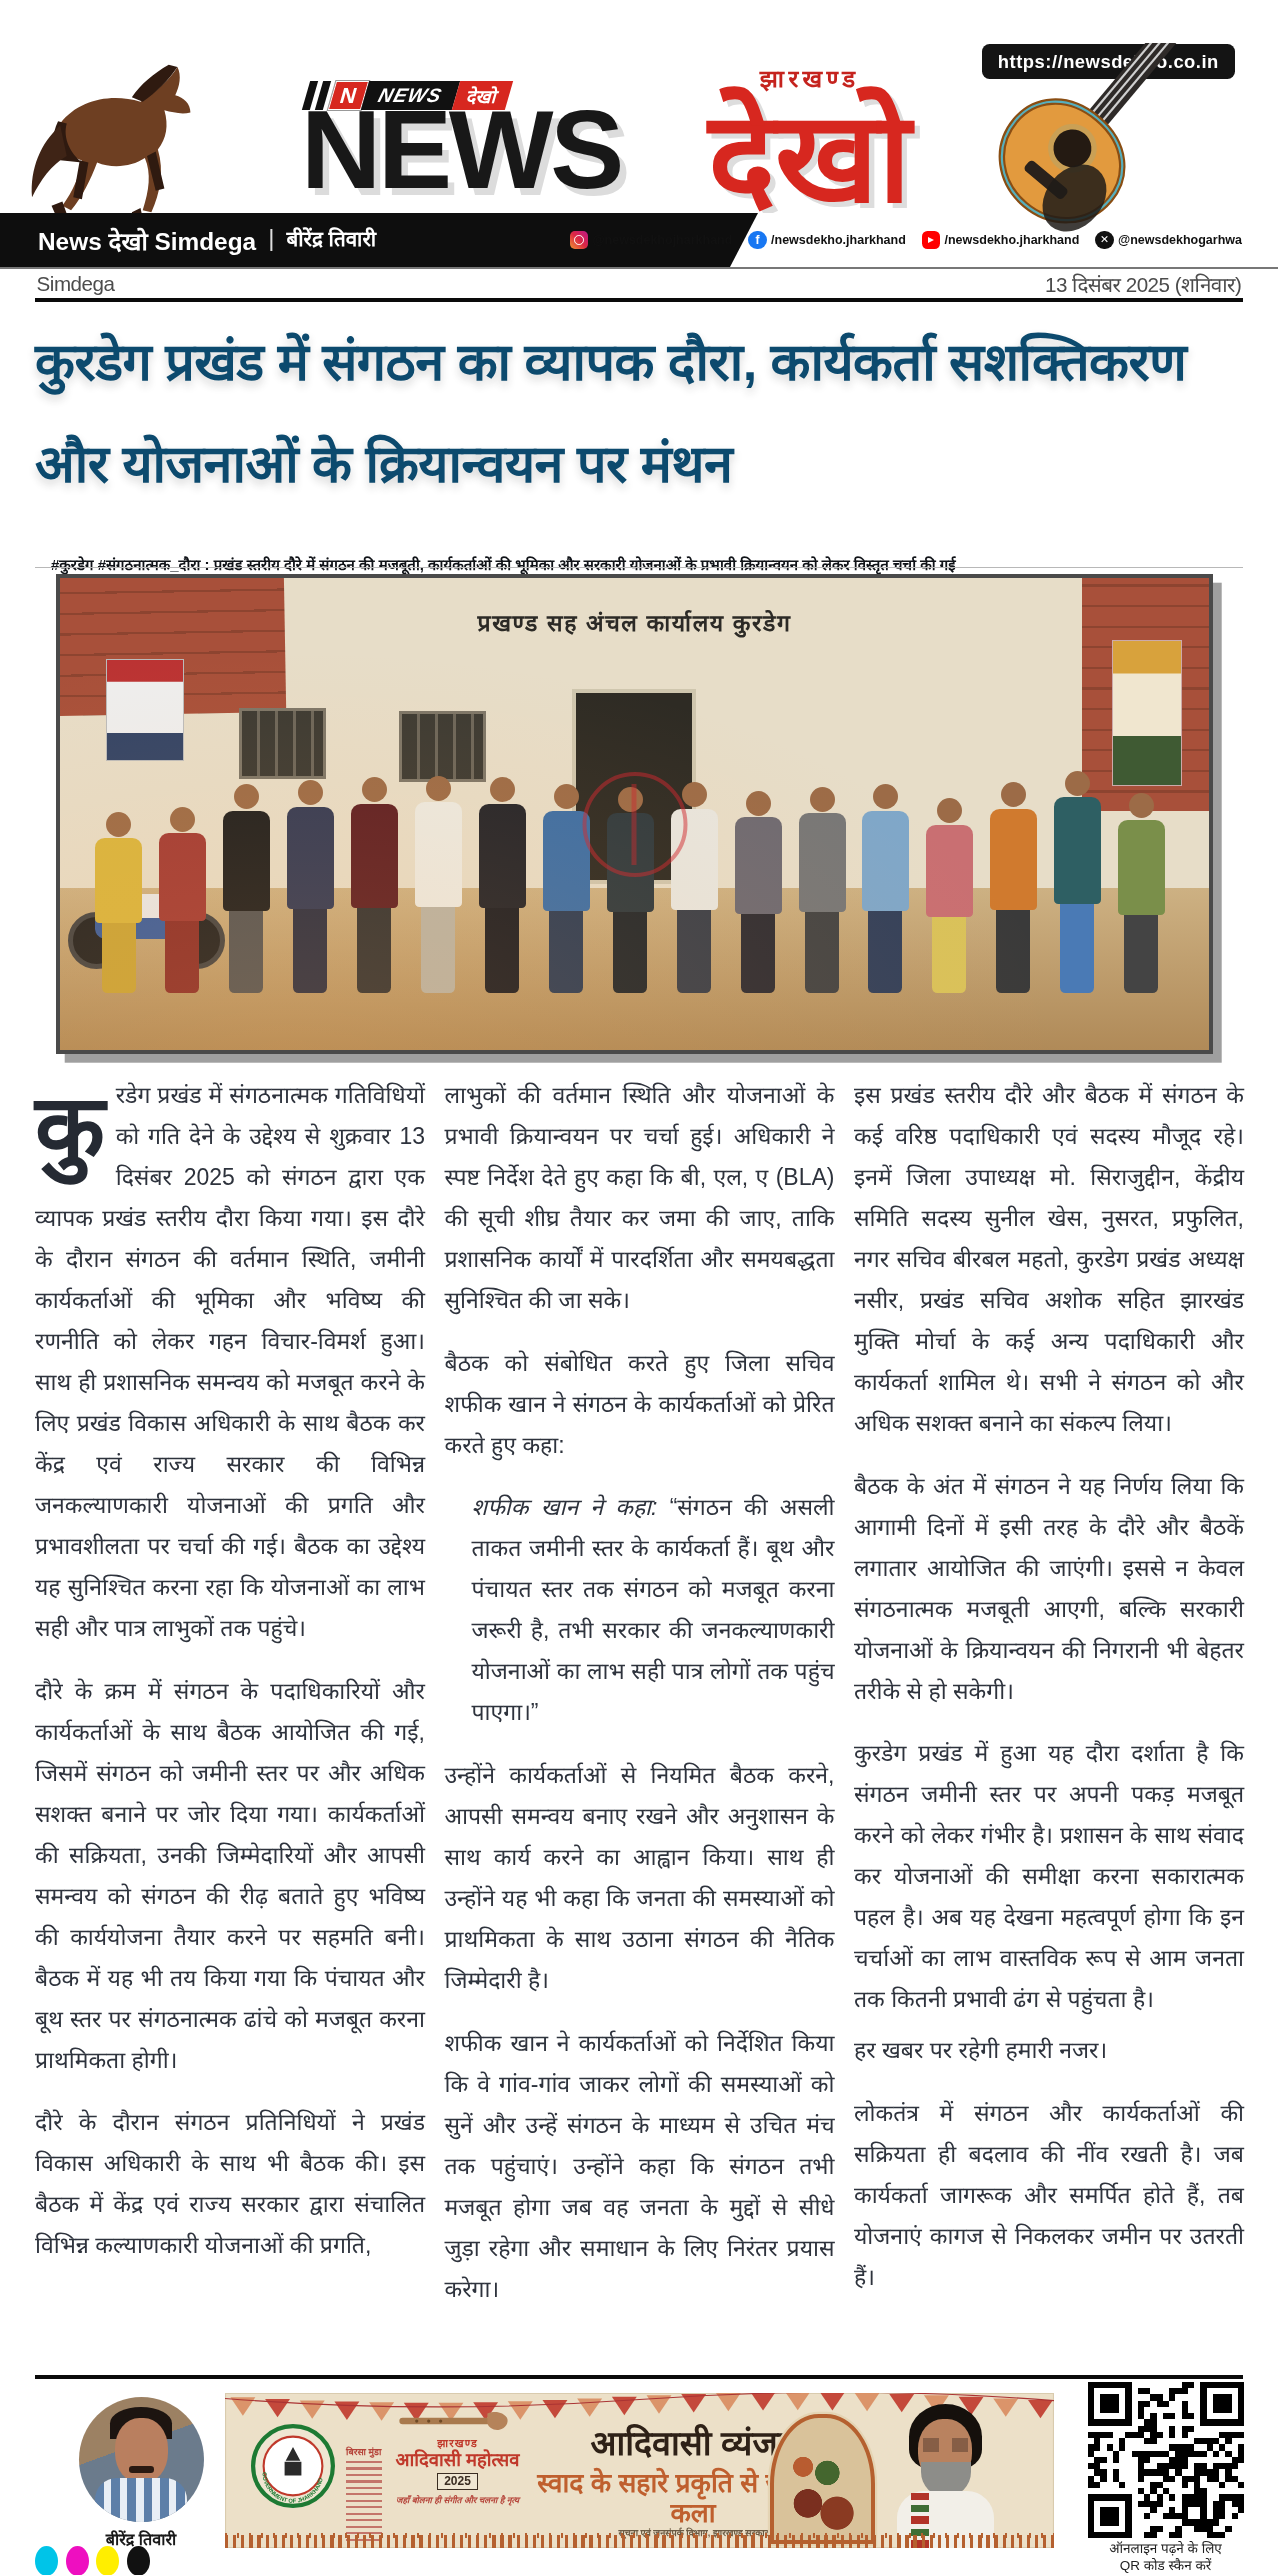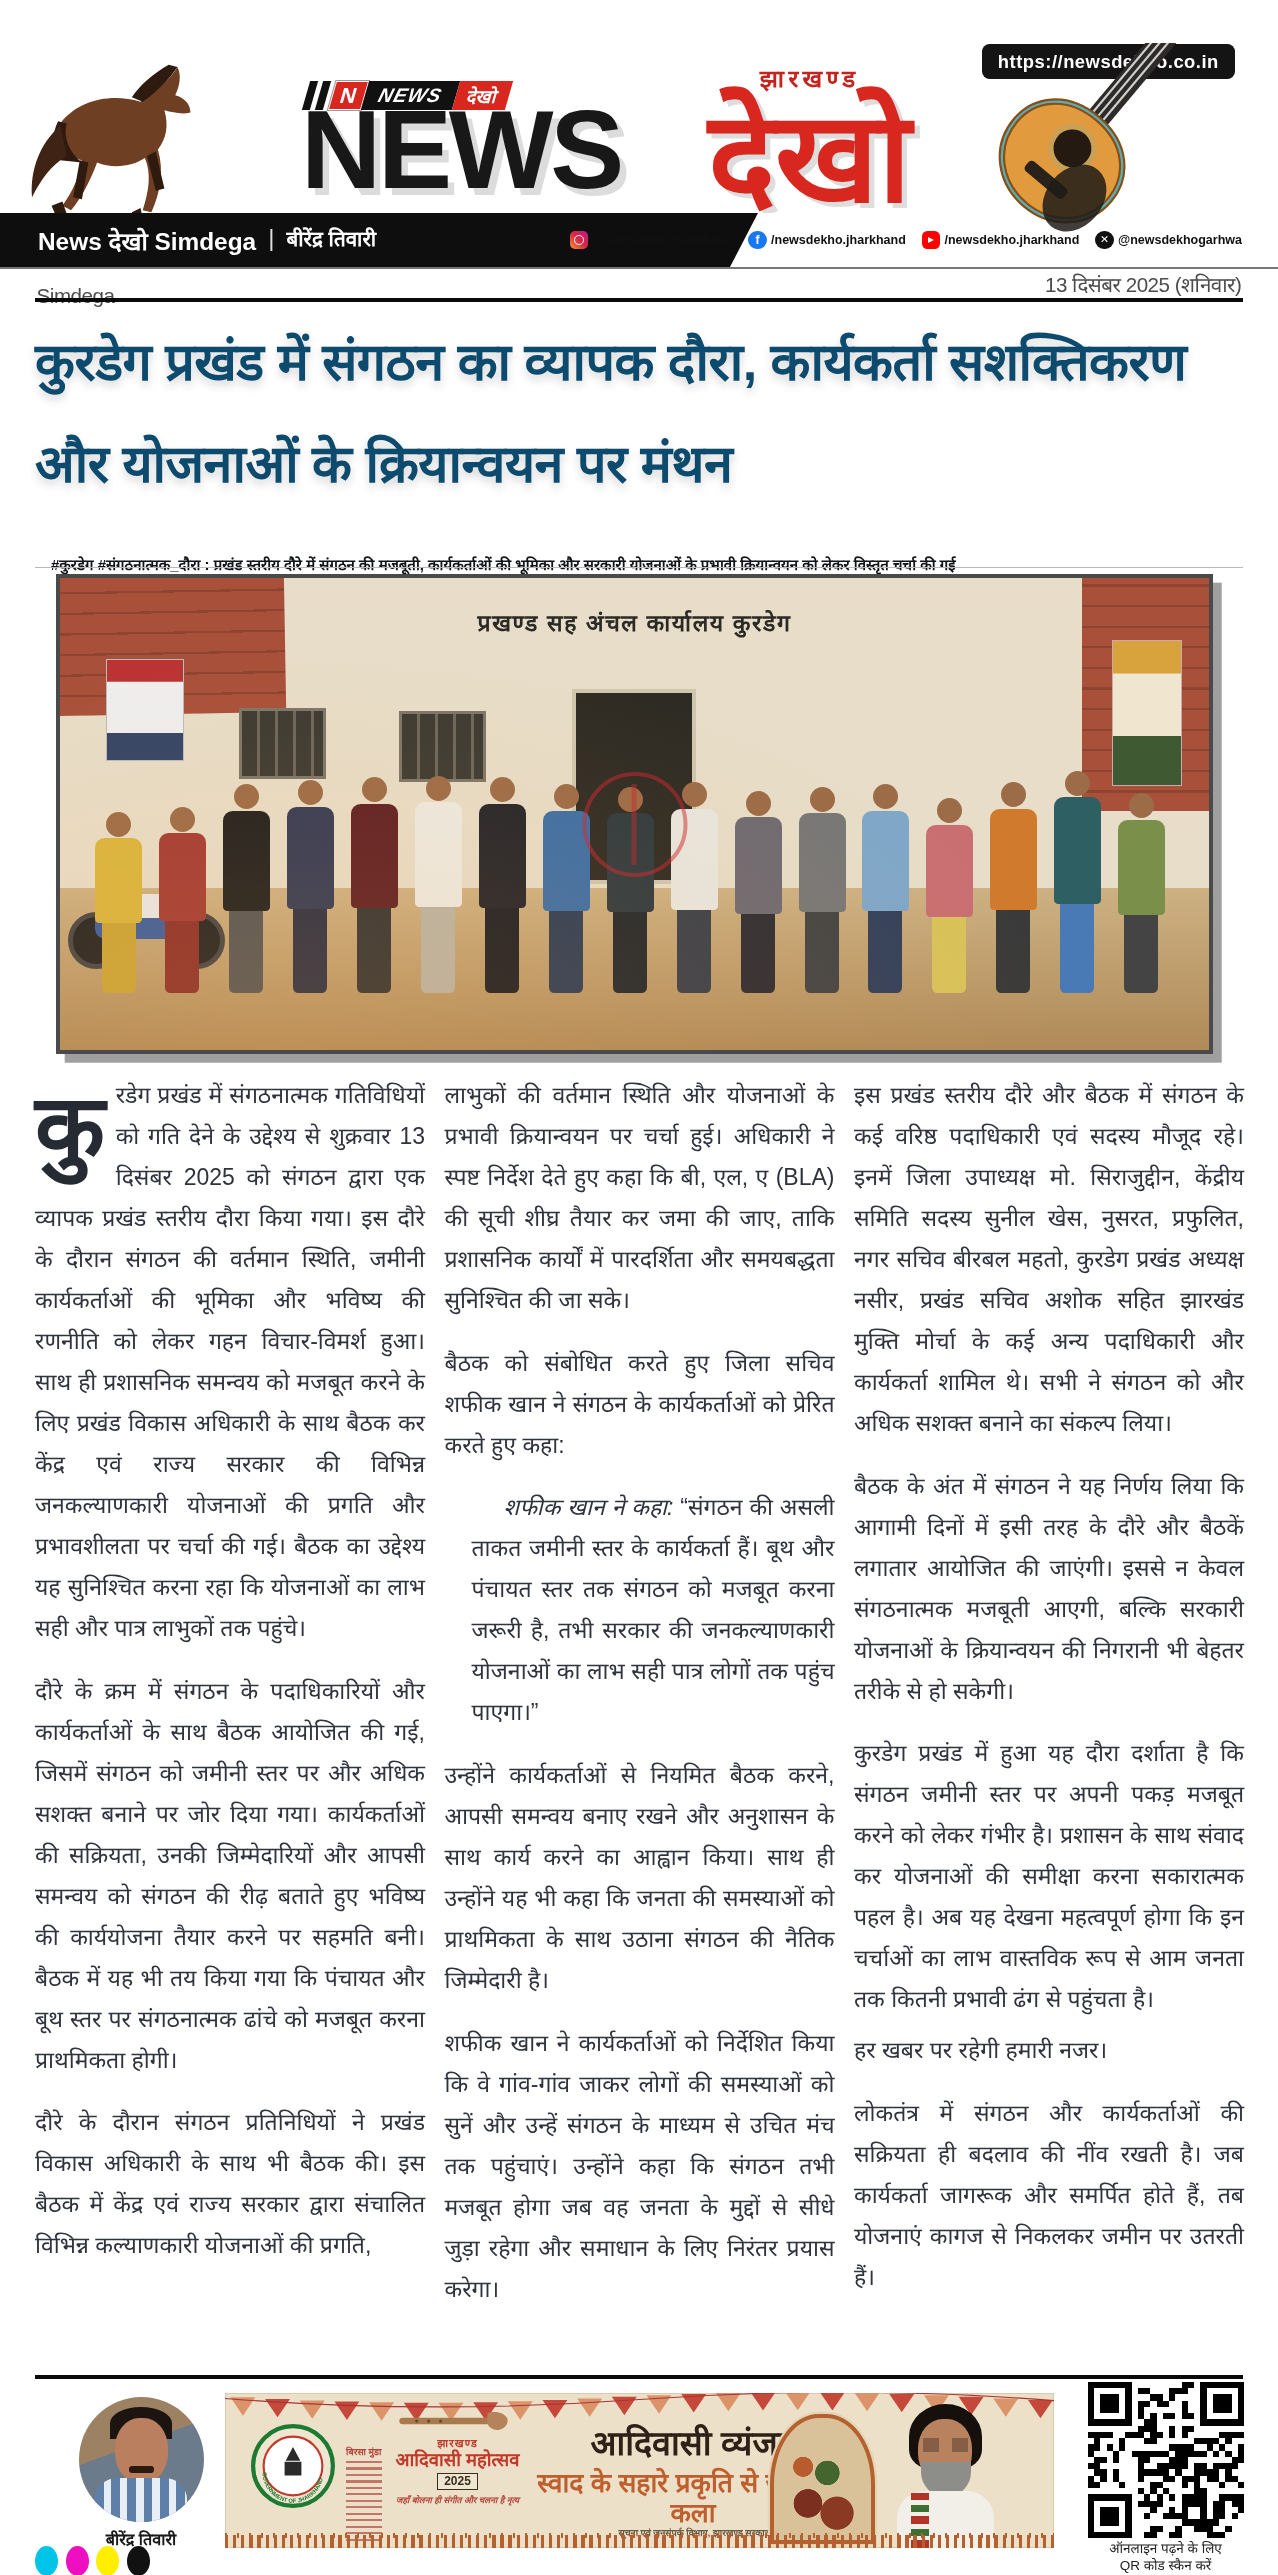--- a/index.html
+++ b/index.html
@@ -37,21 +37,21 @@
   .ic{width:18.4px;height:18.4px;border-radius:50%;display:flex;align-items:center;justify-content:center;
       color:#fff;font-weight:900;font-size:12px;flex:0 0 auto;}
   .ic.insta{border-radius:4.9px;background:linear-gradient(45deg,#f09433,#dc2743,#bc1888);position:relative;}
   .ic.insta::after{content:"";width:7.6px;height:7.6px;border:1.6px solid #fff;border-radius:50%;}
   .ic.fb{background:#1877f2;}
   .ic.yt{border-radius:5.4px;background:#ff0000;position:relative;}
   .ic.yt::after{content:"";border-left:6.5px solid #fff;border-top:3.8px solid transparent;border-bottom:3.8px solid transparent;}
   .ic.x{background:#111;font-size:10.8px;}
   
   .dateline{position:absolute;left:35px;right:35px;top:269px;height:28px;color:#4c4c4c;}
-  .dateline .loc{position:absolute;left:1.6px;top:15px;font-size:20.6px;letter-spacing:-0.5px;}
+  .dateline .loc{position:absolute;left:1.6px;top:3px;font-size:20.6px;letter-spacing:-0.5px;}
   .dateline .date{position:absolute;right:1.6px;top:1.1px;font-size:20.6px;letter-spacing:-0.5px;}
   .rule-thick{position:absolute;left:35px;right:35px;top:298px;height:3.8px;background:#0a0a0a;}
   
   .headline{position:absolute;left:35px;top:311px;width:1209px;font-size:52px;font-weight:800;
             line-height:102px;color:#0c4a6e;letter-spacing:-0.5px;text-shadow:0 5.4px 8.7px rgba(40,40,40,.18);}
   .subheadline{position:absolute;left:35px;top:538px;width:1209px;font-size:15px;font-weight:bold;color:#101318;}
   .rule-thin{position:absolute;left:35px;right:35px;top:567px;height:1.1px;background:#b8b8b8;}
   
   .photo{position:absolute;left:56px;top:574px;width:1149px;height:472px;border:4.9px solid #4a4a4a;
          box-shadow:8.7px 8.7px 0 rgba(80,80,80,.55);background:#e7ddc8;overflow:hidden;}
@@ -81,21 +81,21 @@
   .watermark{position:absolute;left:50%;top:50%;width:97px;height:97px;transform:translate(-50%,-40%);
       border:4.9px solid rgba(205,35,45,.5);border-radius:50%;z-index:6;}
   .watermark::after{content:"";position:absolute;left:50%;top:8%;bottom:8%;width:4.9px;margin-left:-2.7px;
       background:rgba(205,35,45,.45);}
   
   .cols{position:absolute;left:35px;top:1075px;width:1209px;display:flex;gap:19.5px;}
   .col{width:390px;font-size:23px;line-height:41px;text-align:justify;color:#2e333d;}
   .col p{margin:0 0 21.7px 0;}
   .dropcap{float:left;font-size:91px;line-height:81px;font-weight:bold;color:#252a33;padding:12px 10.8px 0 0;}
   .quote{padding-left:27px;}
-  .quote em{font-style:italic;margin-left:32px;}
+  .quote em{font-style:italic;}
   
   .rule-bottom{position:absolute;left:35px;right:35px;top:2375px;height:4.3px;background:#0a0a0a;}
   .portrait{position:absolute;left:79px;top:2397px;width:125px;height:125px;border-radius:50%;overflow:hidden;
       background:linear-gradient(160deg,#9c8163 0 40%,#6b7b8c 40% 100%);}
   .portrait .hair{position:absolute;left:31px;top:9.7px;width:62px;height:32.5px;border-radius:50% 50% 0 0;background:#1c1410;}
   .portrait .face{position:absolute;left:36px;top:20.6px;width:53px;height:65px;border-radius:46%;background:#b97f5f;}
   .portrait .stache{position:absolute;left:50px;top:69px;width:25px;height:6.5px;border-radius:3.2px;background:#2a1a12;}
   .portrait .shirt{position:absolute;left:16.2px;top:81px;width:92px;height:49px;border-radius:21.7px 21.7px 0 0;
       background:repeating-linear-gradient(90deg,#5d7fa8 0 8.7px,#e8eef5 8.7px 16.2px);}
   .portrait-name{position:absolute;left:65px;top:2528px;width:152px;text-align:center;font-size:16.2px;font-weight:bold;color:#1a1a1a;}

